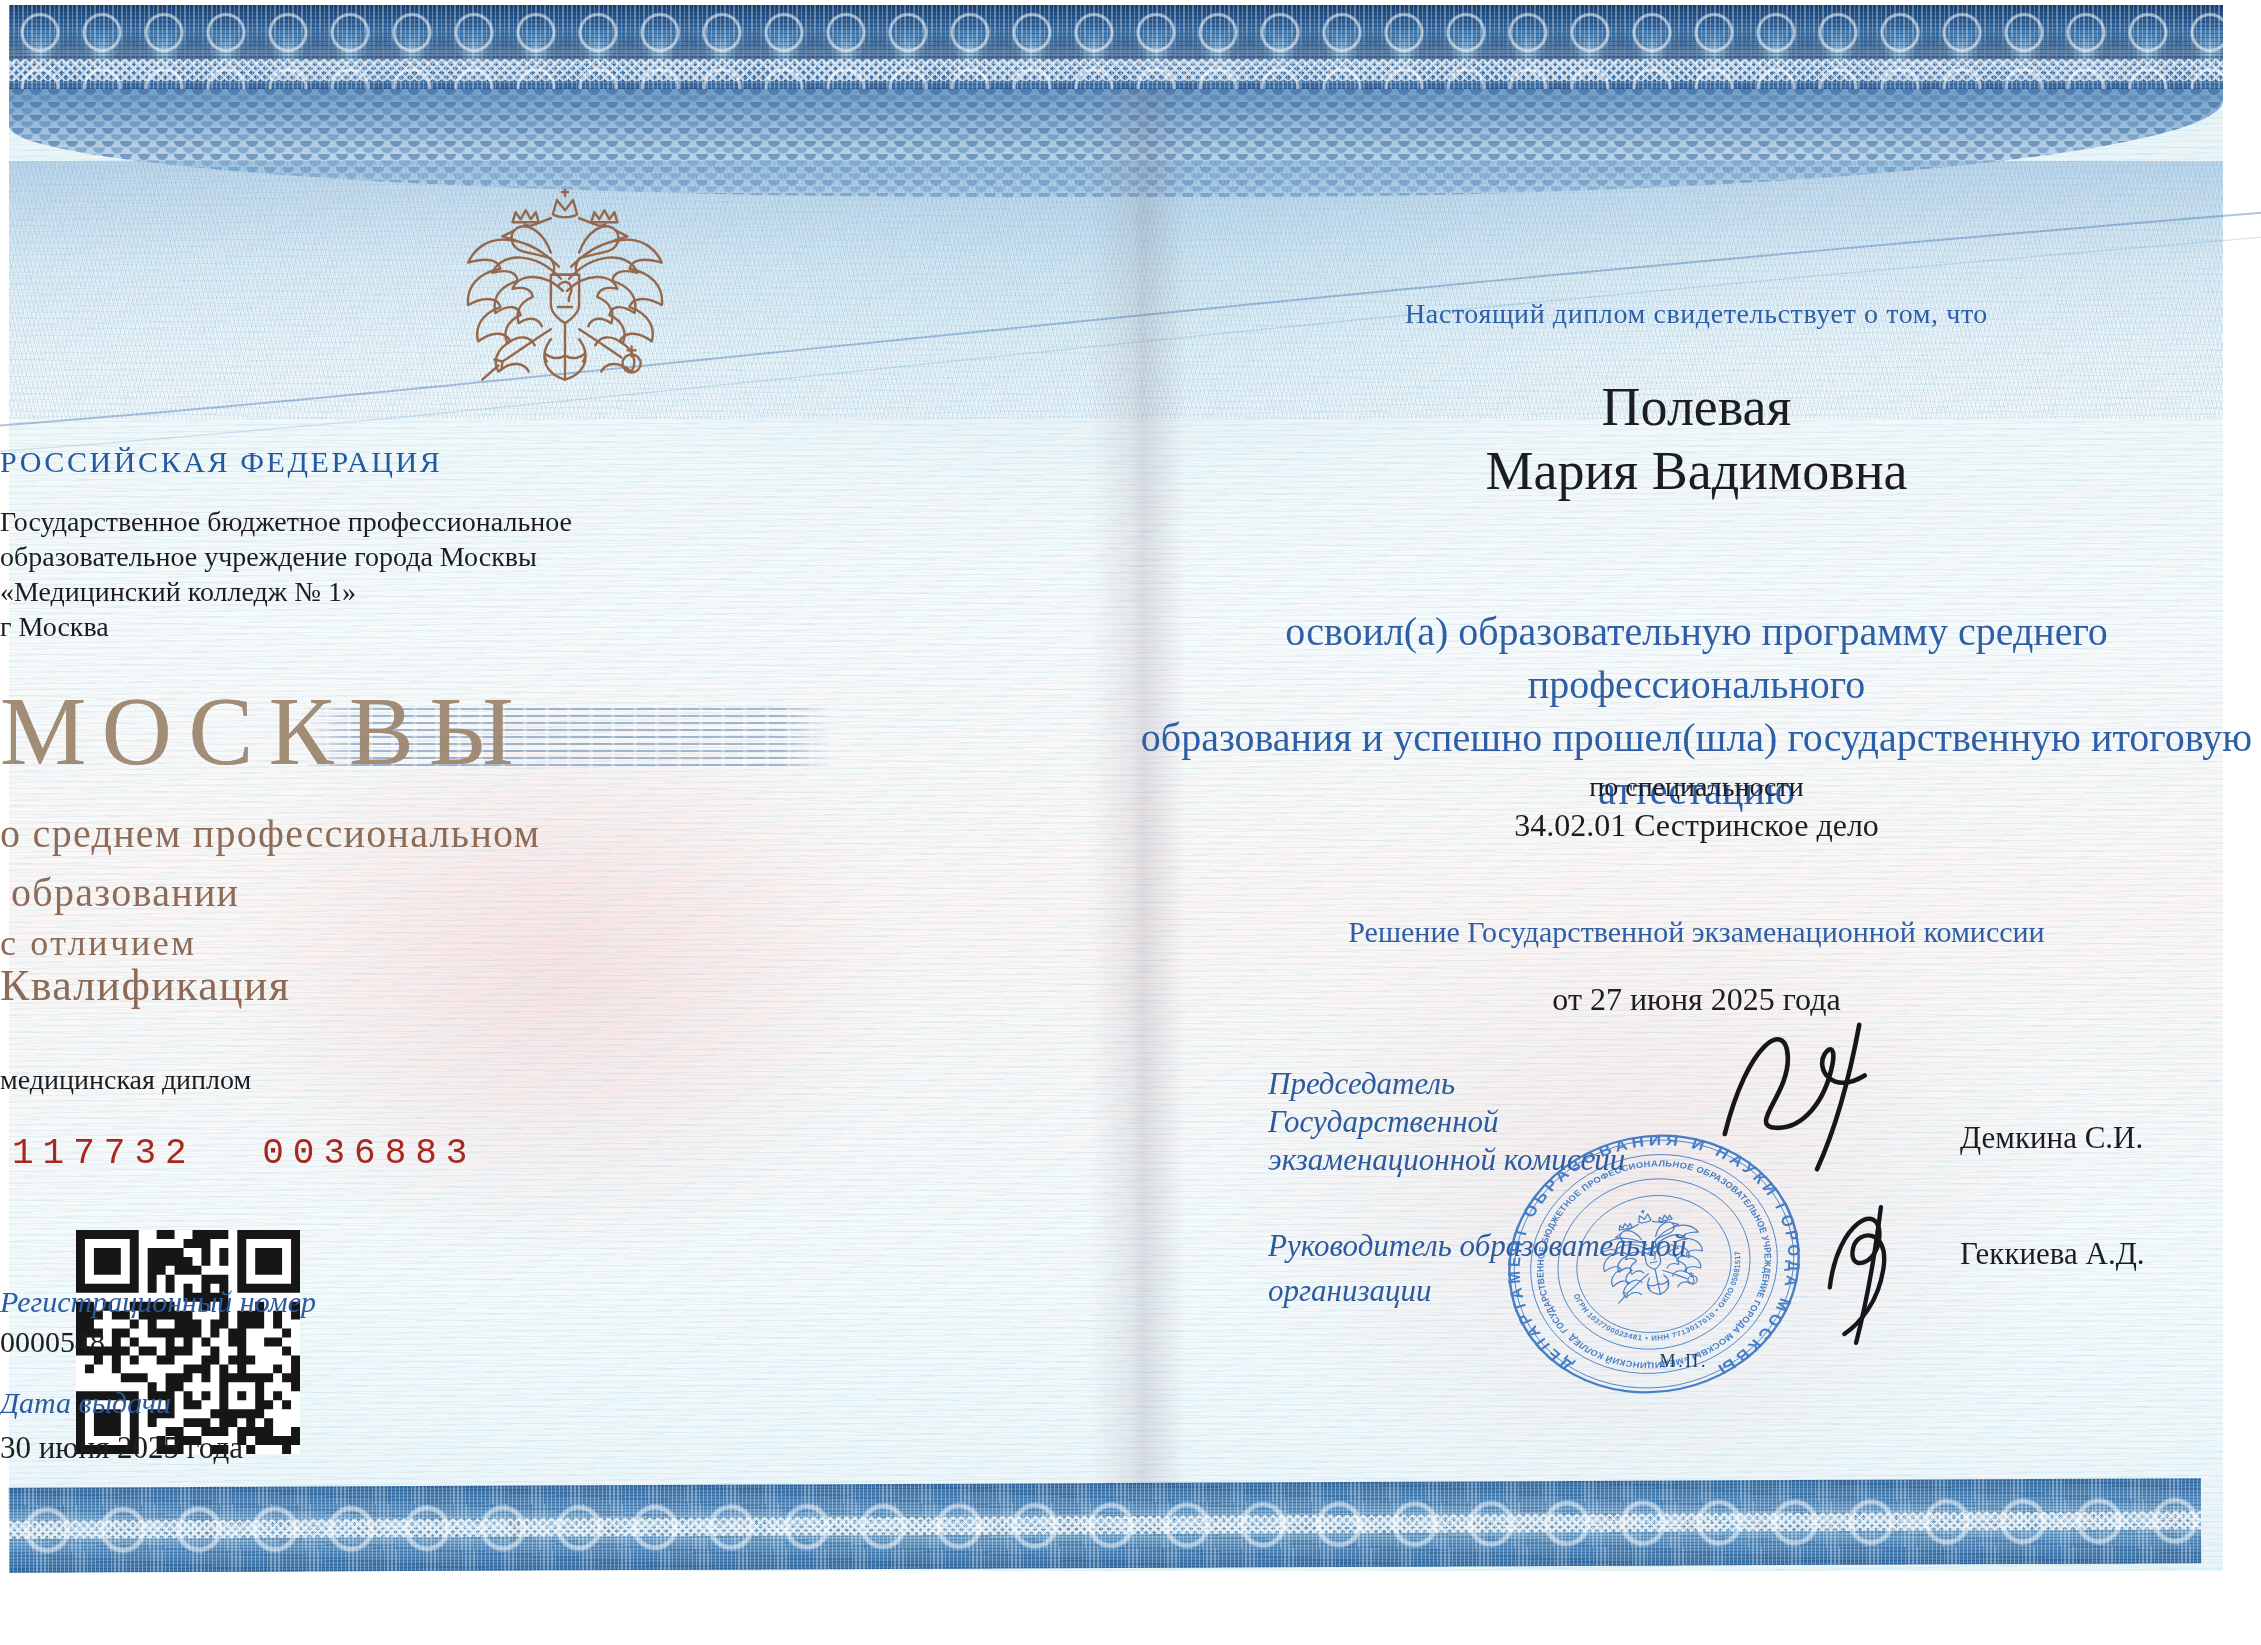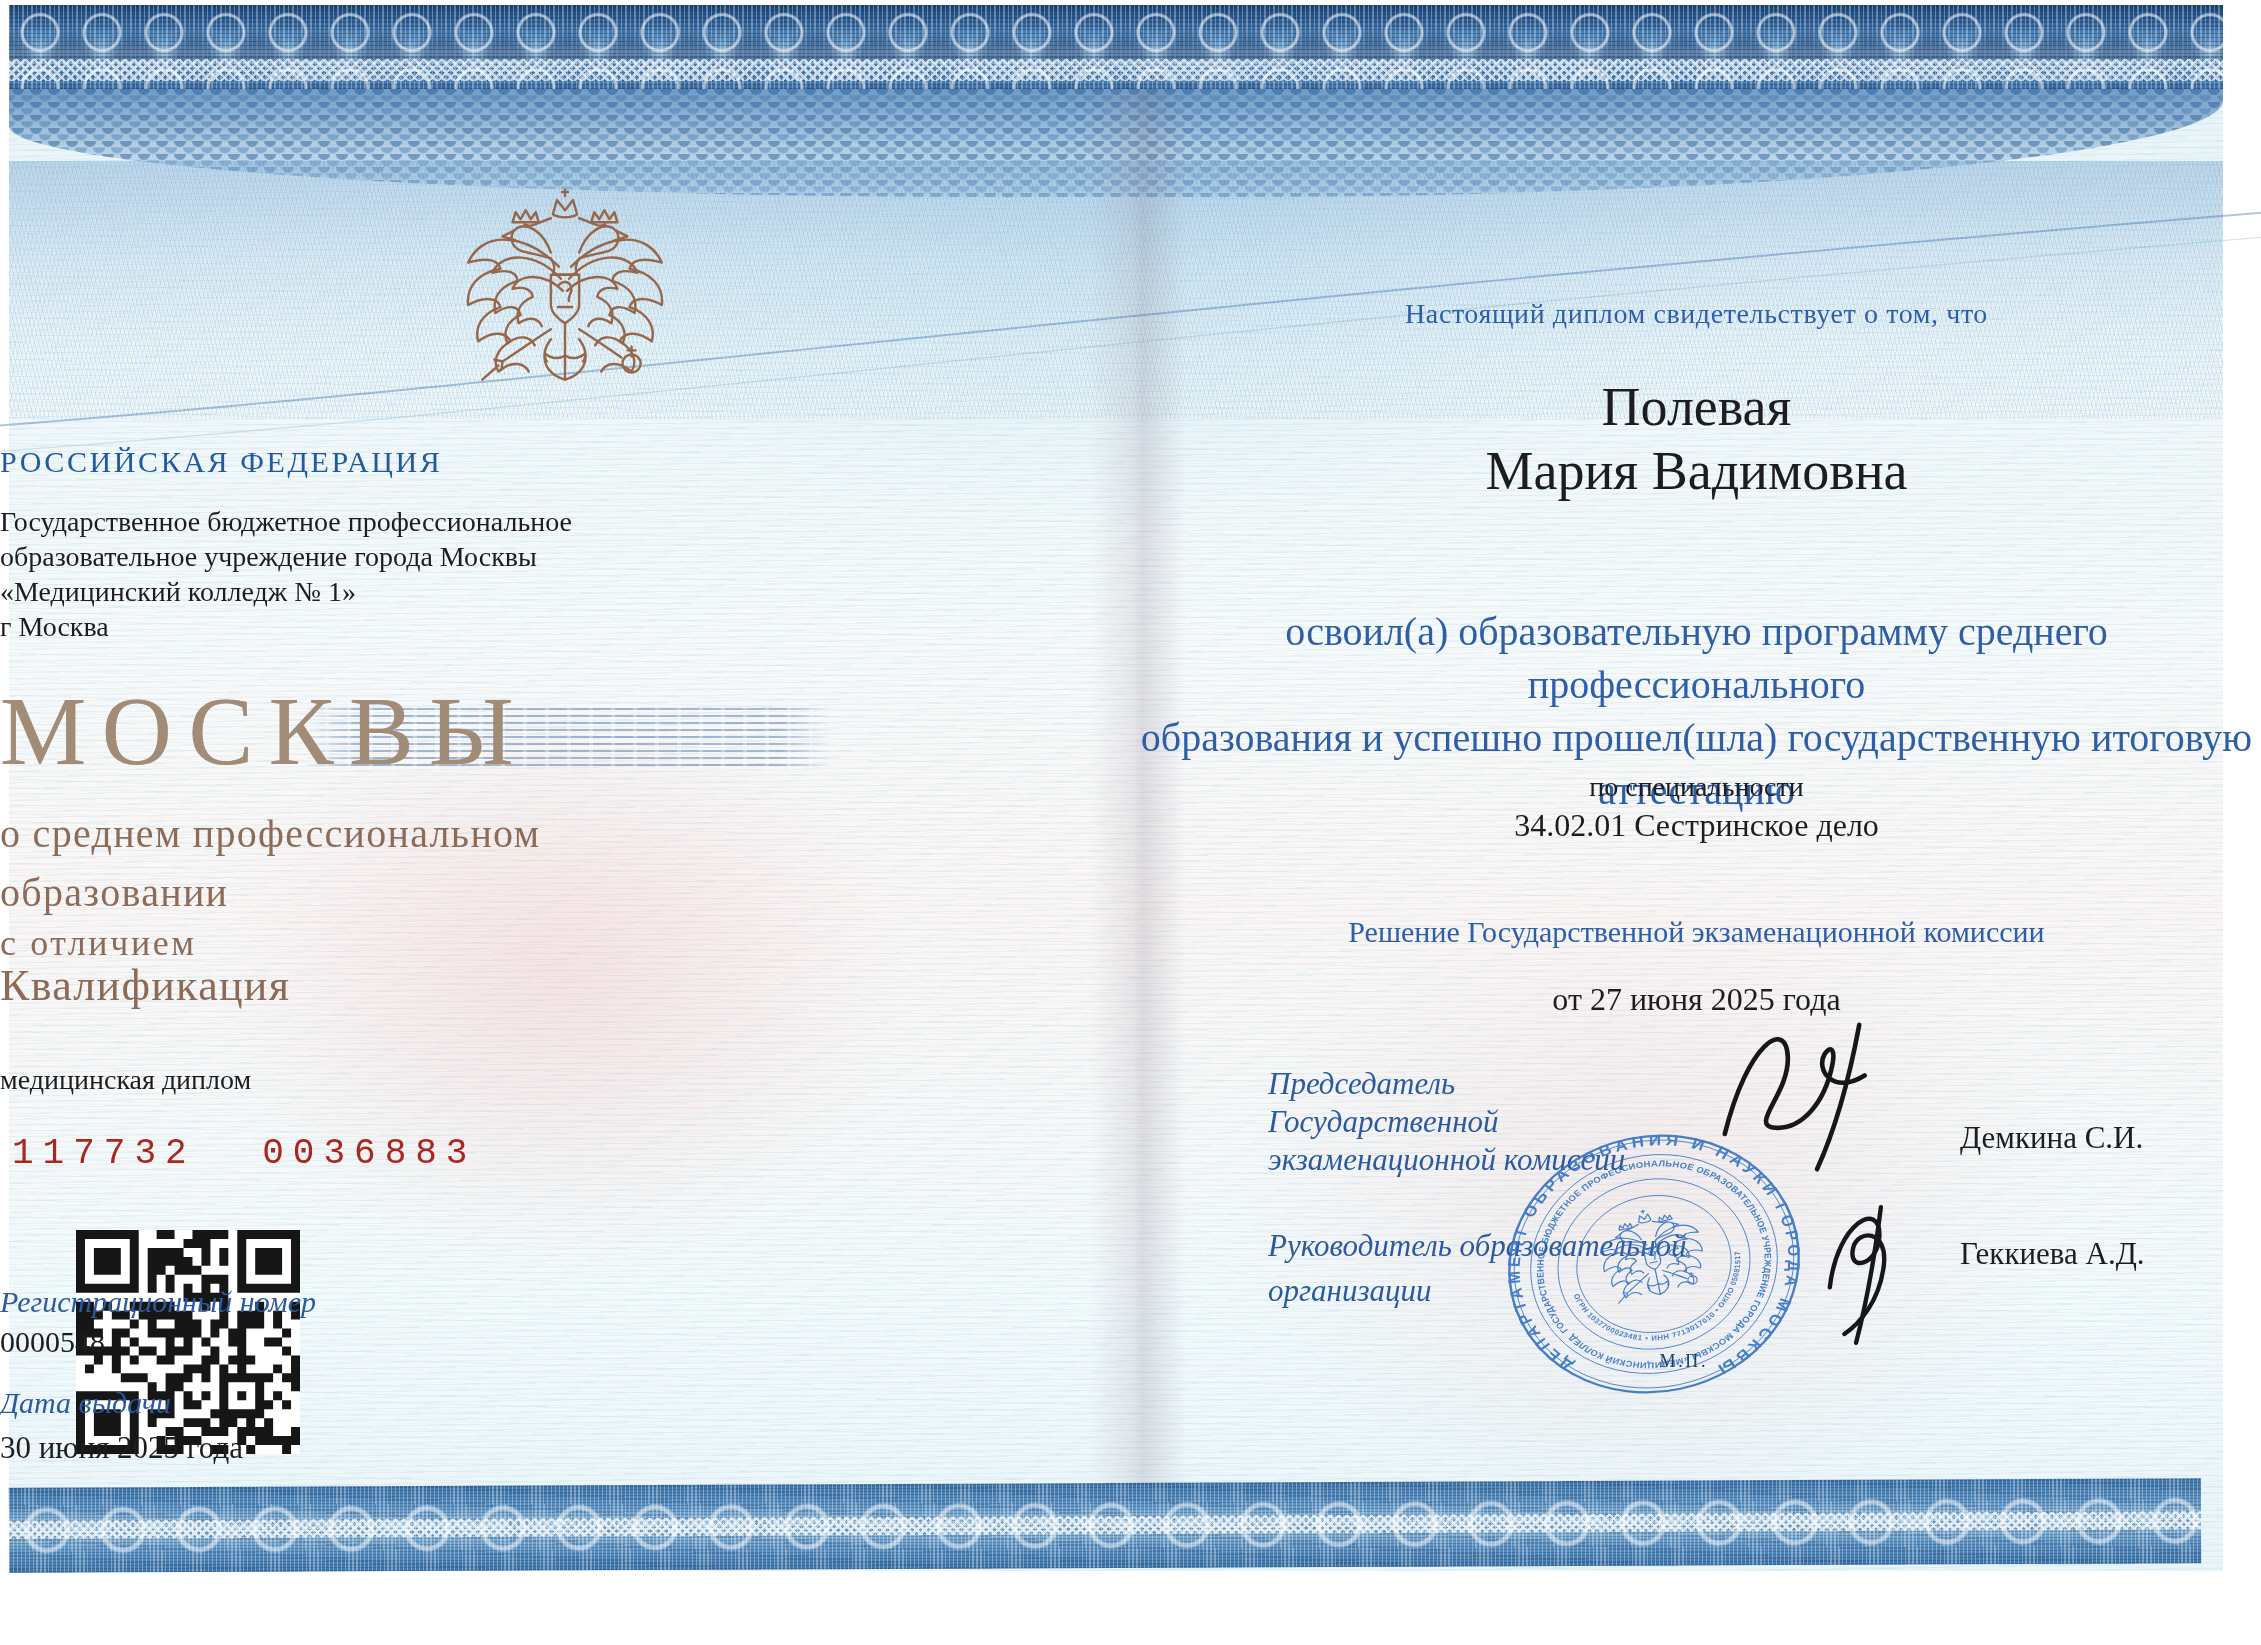--- a/index.html
+++ b/index.html
@@ -70,21 +70,21 @@
   .inst{font-size:28px;line-height:35px;}
   .inst-block{top:504px;}
   .diploma{top:676px;font-size:97px;letter-spacing:15.5px;color:rgba(160,138,116,.95);font-weight:400;text-shadow:0 0 0.6px rgba(120,100,80,.5);}
   .diploma-hatch{left:303px;top:708px;width:529px;height:62px;opacity:.7;
      background:
        repeating-linear-gradient(90deg, rgba(255,255,255,.35) 0 4.5px, transparent 4.5px 22px),
        repeating-linear-gradient(180deg, rgba(25,80,150,.55) 0 1.9px, transparent 1.9px 7px);
      -webkit-mask-image:linear-gradient(90deg, transparent 0, #000 10%, #000 90%, transparent 100%);
      mask-image:linear-gradient(90deg, transparent 0, #000 10%, #000 90%, transparent 100%);}
   .sub1{top:810px;font-size:40px;letter-spacing:1.3px;}
-  .sub2{top:869px;font-size:40px;letter-spacing:1.3px;}
+  .sub2{top:869px;font-size:40px;letter-spacing:1.3px;padding-left:11px;}
   .honors{top:922px;font-size:36px;letter-spacing:2.6px;}
   .qual-label{top:960px;font-size:44px;letter-spacing:1.3px;color:#8c6a55;}
   .qual-value{top:1064px;font-size:28px;}
   .serial{top:1133px;font-size:36px;color:#a8281f;font-family:"Liberation Mono","DejaVu Sans Mono",monospace;letter-spacing:9px;word-spacing:36px;padding-left:12px;}
   .docstat{top:1194px;font-size:30px;letter-spacing:1.3px;color:#1b55a8;}
   .reg-label{top:1285px;font-size:30px;}
   .reg-value{top:1325px;font-size:30px;}
   .date-label{top:1386px;font-size:30px;}
   .date-value{top:1430px;font-size:31px;}
 

